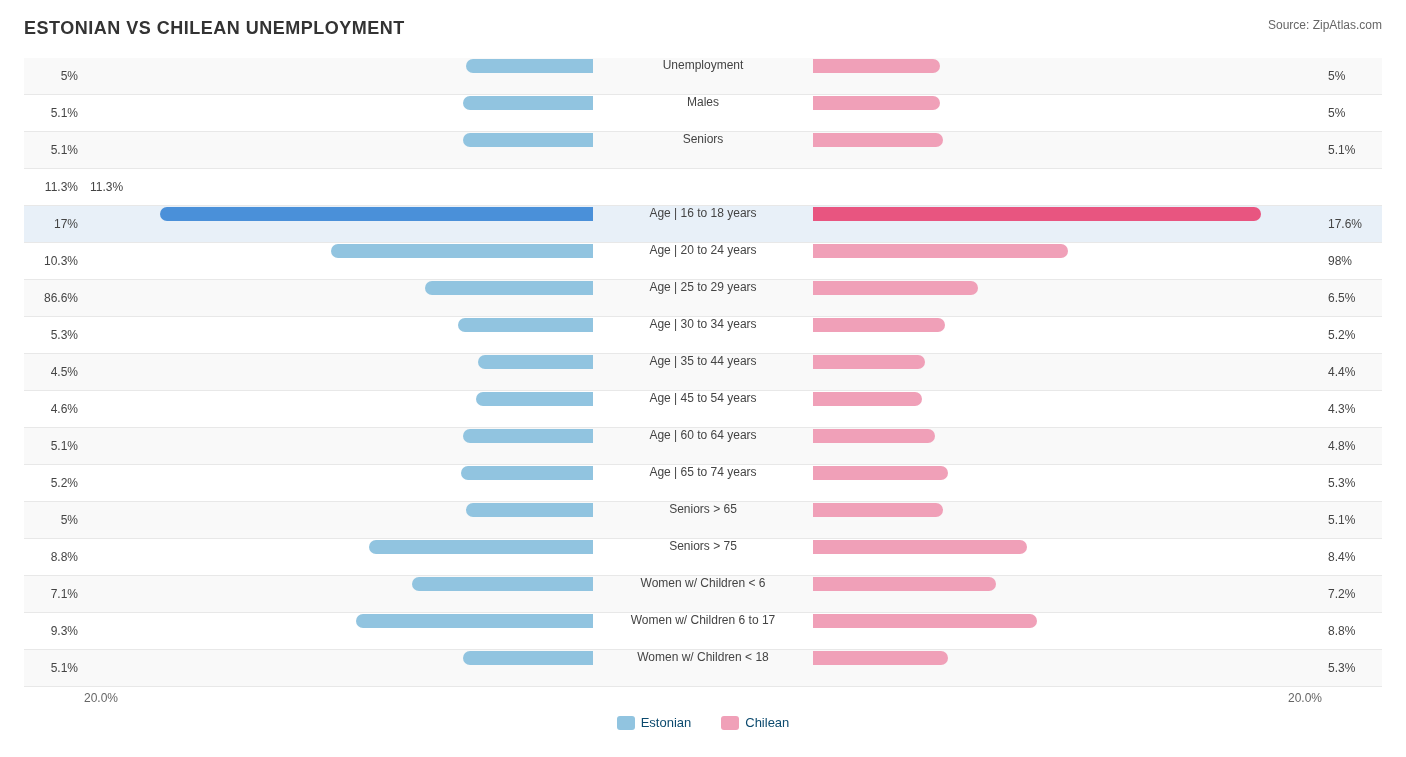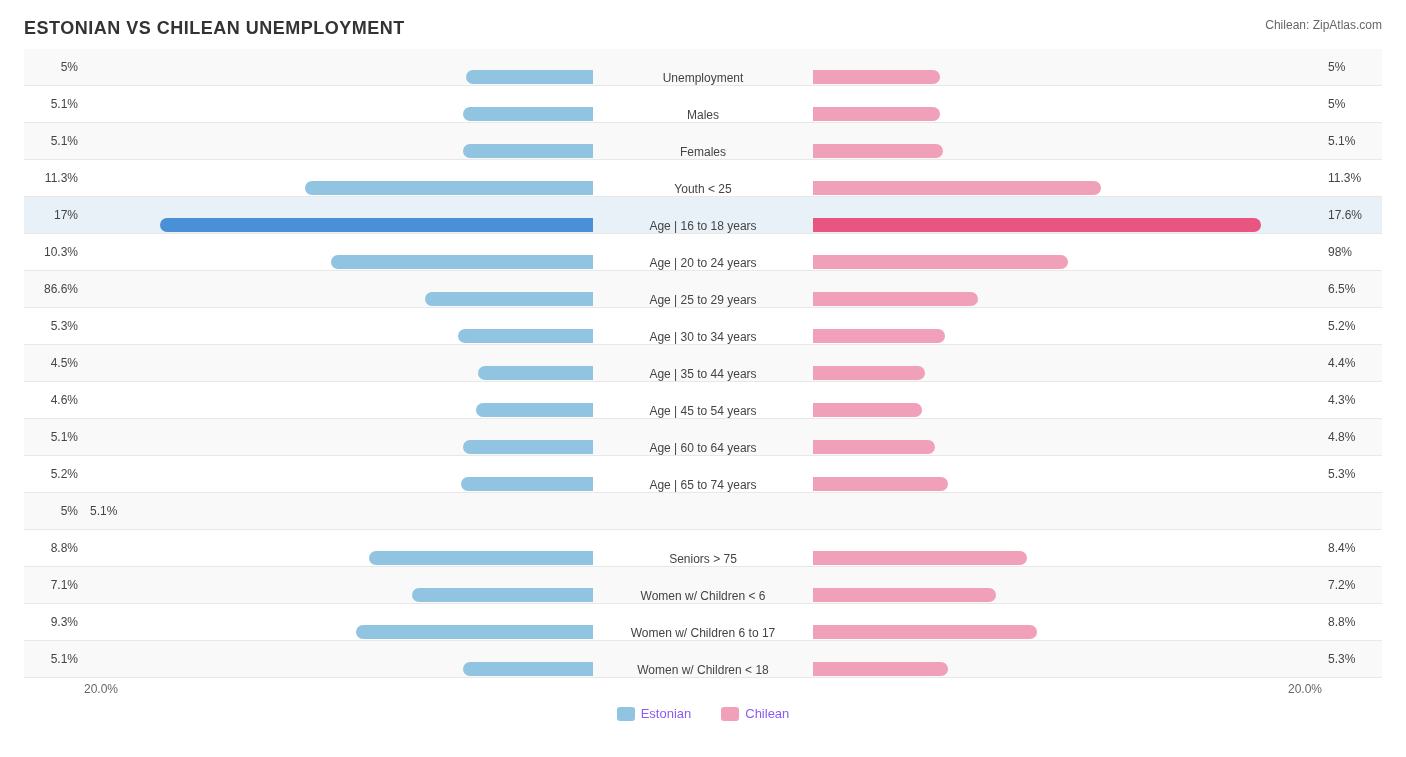--- a/index.html
+++ b/index.html
@@ -11,21 +11,21 @@
     }
     .chart-container {
       width: 1406px;
       padding: 18px 24px 18px 24px;
       background: #fff;
     }
     .chart-title-row {
       display: flex;
       justify-content: space-between;
       align-items: flex-start;
-      margin-bottom: 10px;
+      margin-bottom: 19px;
     }
     .chart-title {
       font-size: 18px;
       font-weight: bold;
       color: #333;
       text-transform: uppercase;
       letter-spacing: 0.5px;
     }
     .chart-source {
       font-size: 12px;
@@ -56,21 +56,21 @@
     .right-val {
       width: 60px;
       text-align: left;
       font-size: 12px;
       color: #444;
       padding-left: 6px;
       flex-shrink: 0;
     }
     .bars-wrapper {
       display: flex;
-      align-items: flex-end;
+      align-items: flex-start;
       width: 100%;
       height: 100%;
       position: relative;
     }
     
     
     .bar-left-container {
       flex: 1;
       display: flex;
       justify-content: flex-end;
@@ -116,21 +116,21 @@
       background: #e85580;
     }
 
     .legend {
       display: flex;
       justify-content: center;
       align-items: flex-end;
       gap: 30px;
       margin-top: 10px;
       font-size: 13px;
-      color: #8b5cf6;
+      color: #0c4a6e;
     }
     .legend-item {
       display: flex;
       align-items: center;
       gap: 6px;
     }
     .legend-box {
       width: 18px;
       height: 14px;
       border-radius: 3px;
@@ -146,21 +146,21 @@
       margin-top: 4px;
       padding: 0 60px;
     }
   </style>
 </head>
 <body>
 
 <div class="chart-container">
   <div class="chart-title-row">
     <div class="chart-title">ESTONIAN VS CHILEAN UNEMPLOYMENT</div>
-    <div class="chart-source">Chilean: ZipAtlas.com</div>
+    <div class="chart-source">Source: ZipAtlas.com</div>
   </div>
 
   <div class="chart-area" id="chart-area">
   <div class="row">
         <div class="left-val">5%</div>
         <div class="bars-wrapper">
           <div class="bar-left-container">
             <div class="bar-estonian" style="width: 25%;"></div>
           </div>
           <div class="label-center">Unemployment</div>
@@ -182,38 +182,29 @@
           </div>
         </div>
         <div class="right-val">5%</div>
       </div>
       <div class="row">
         <div class="left-val">5.1%</div>
         <div class="bars-wrapper">
           <div class="bar-left-container">
             <div class="bar-estonian" style="width: 25.5%;"></div>
           </div>
-          <div class="label-center">Females</div>
+          <div class="label-center">Seniors</div>
           <div class="bar-right-container">
             <div class="bar-chilean" style="width: 25.5%;"></div>
           </div>
         </div>
         <div class="right-val">5.1%</div>
       </div>
       <div class="row">
         <div class="left-val">11.3%</div>
-        <div class="bars-wrapper">
-          <div class="bar-left-container">
-            <div class="bar-estonian" style="width: 56.5%;"></div>
-          </div>
-          <div class="label-center">Youth &lt; 25</div>
-          <div class="bar-right-container">
-            <div class="bar-chilean" style="width: 56.5%;"></div>
-          </div>
-        </div>
         <div class="right-val">11.3%</div>
       </div>
       <div class="row row-highlight">
         <div class="left-val">17%</div>
         <div class="bars-wrapper">
           <div class="bar-left-container">
             <div class="bar-estonian bar-estonian-highlight" style="width: 85%;"></div>
           </div>
           <div class="label-center">Age | 16 to 18 years</div>
           <div class="bar-right-container">
@@ -308,20 +299,29 @@
           </div>
           <div class="label-center">Age | 65 to 74 years</div>
           <div class="bar-right-container">
             <div class="bar-chilean" style="width: 26.5%;"></div>
           </div>
         </div>
         <div class="right-val">5.3%</div>
       </div>
       <div class="row">
         <div class="left-val">5%</div>
+        <div class="bars-wrapper">
+          <div class="bar-left-container">
+            <div class="bar-estonian" style="width: 25%;"></div>
+          </div>
+          <div class="label-center">Seniors &gt; 65</div>
+          <div class="bar-right-container">
+            <div class="bar-chilean" style="width: 25.5%;"></div>
+          </div>
+        </div>
         <div class="right-val">5.1%</div>
       </div>
       <div class="row">
         <div class="left-val">8.8%</div>
         <div class="bars-wrapper">
           <div class="bar-left-container">
             <div class="bar-estonian" style="width: 44%;"></div>
           </div>
           <div class="label-center">Seniors &gt; 75</div>
           <div class="bar-right-container">

